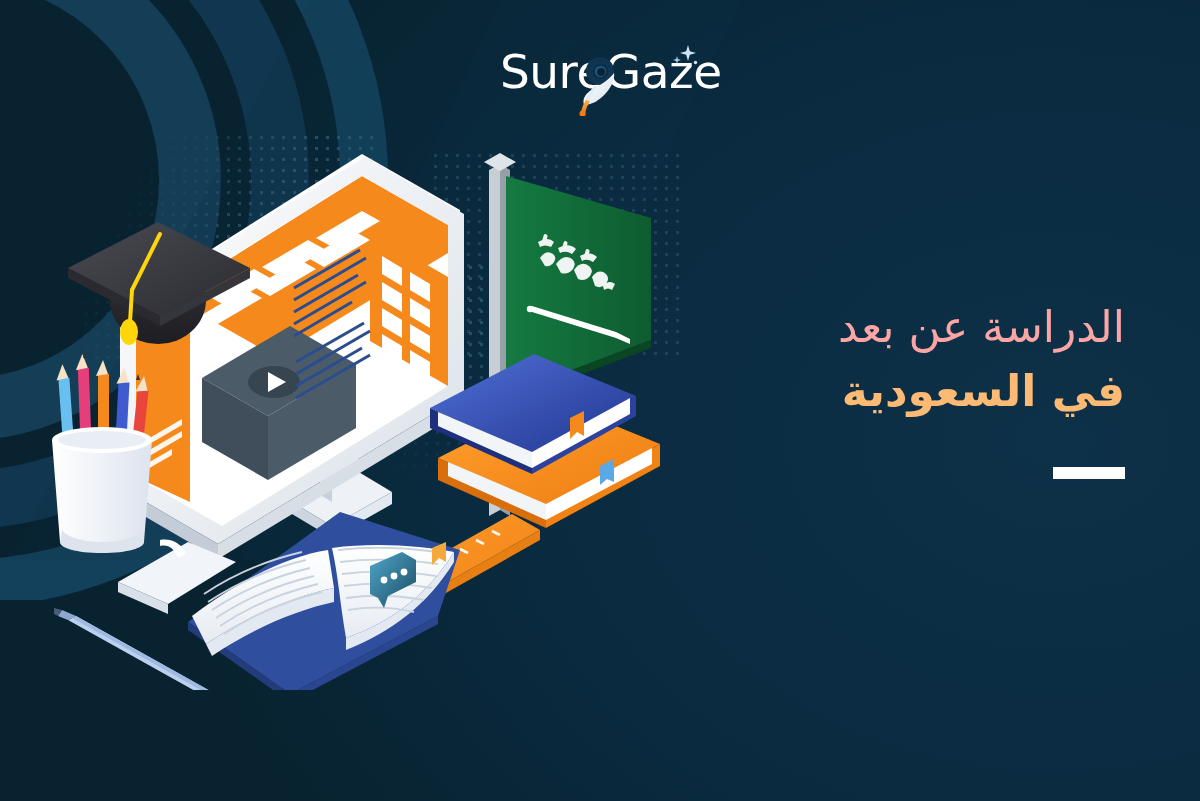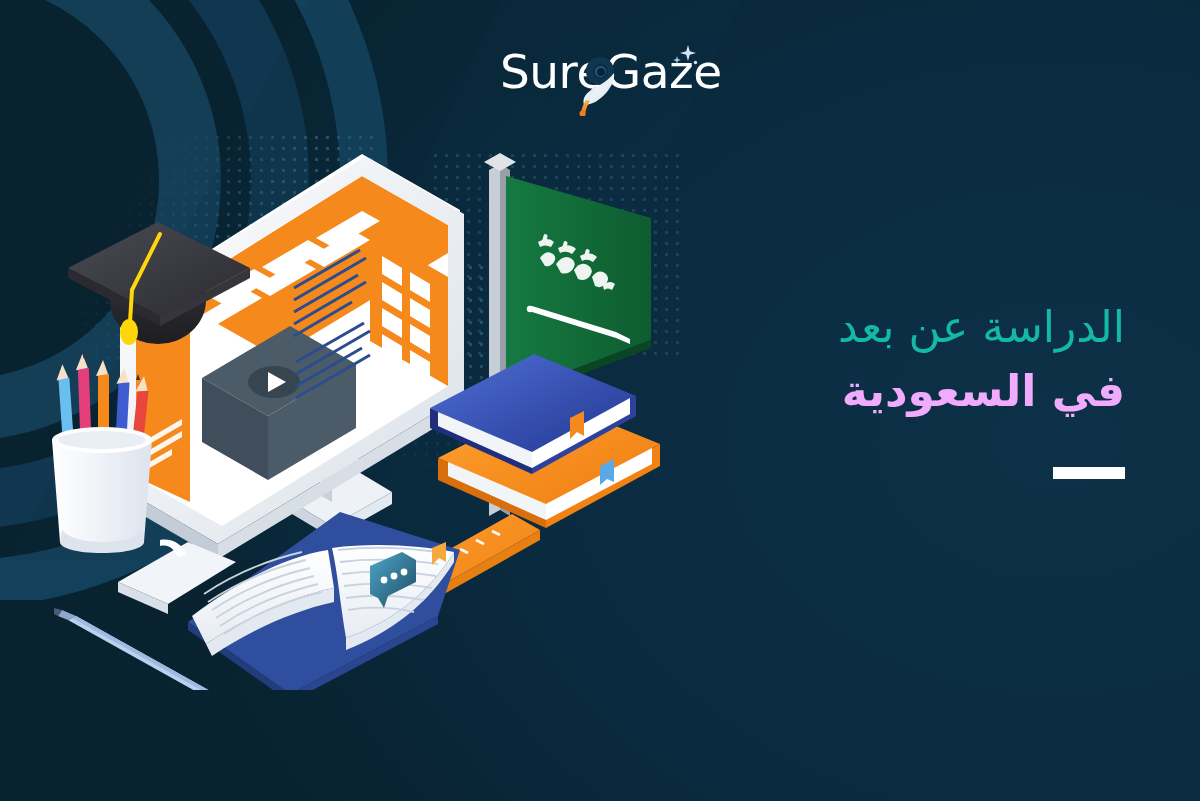--- a/index.html
+++ b/index.html
@@ -99,29 +99,29 @@
   
   .headline {
     position: absolute;
     right: 75px;
     top: 300px;
     width: 420px;
     text-align: right;
     direction: rtl;
   }
   .headline .line1 {
-    color: #14b8a6;
+    color: #fca5a5;
     font-size: 44px;
     line-height: 1.22;
     font-weight: 400;
     letter-spacing: 0px;
     white-space: nowrap;
   }
   .headline .line2 {
-    color: #f0abfc;
+    color: #fdba74;
     font-size: 44px;
     line-height: 1.22;
     font-weight: 700;
     margin-top: 10px;
     white-space: nowrap;
   }
   .headline .rule {
     margin-top: 50px;
     margin-left: auto;
     width: 72px;

